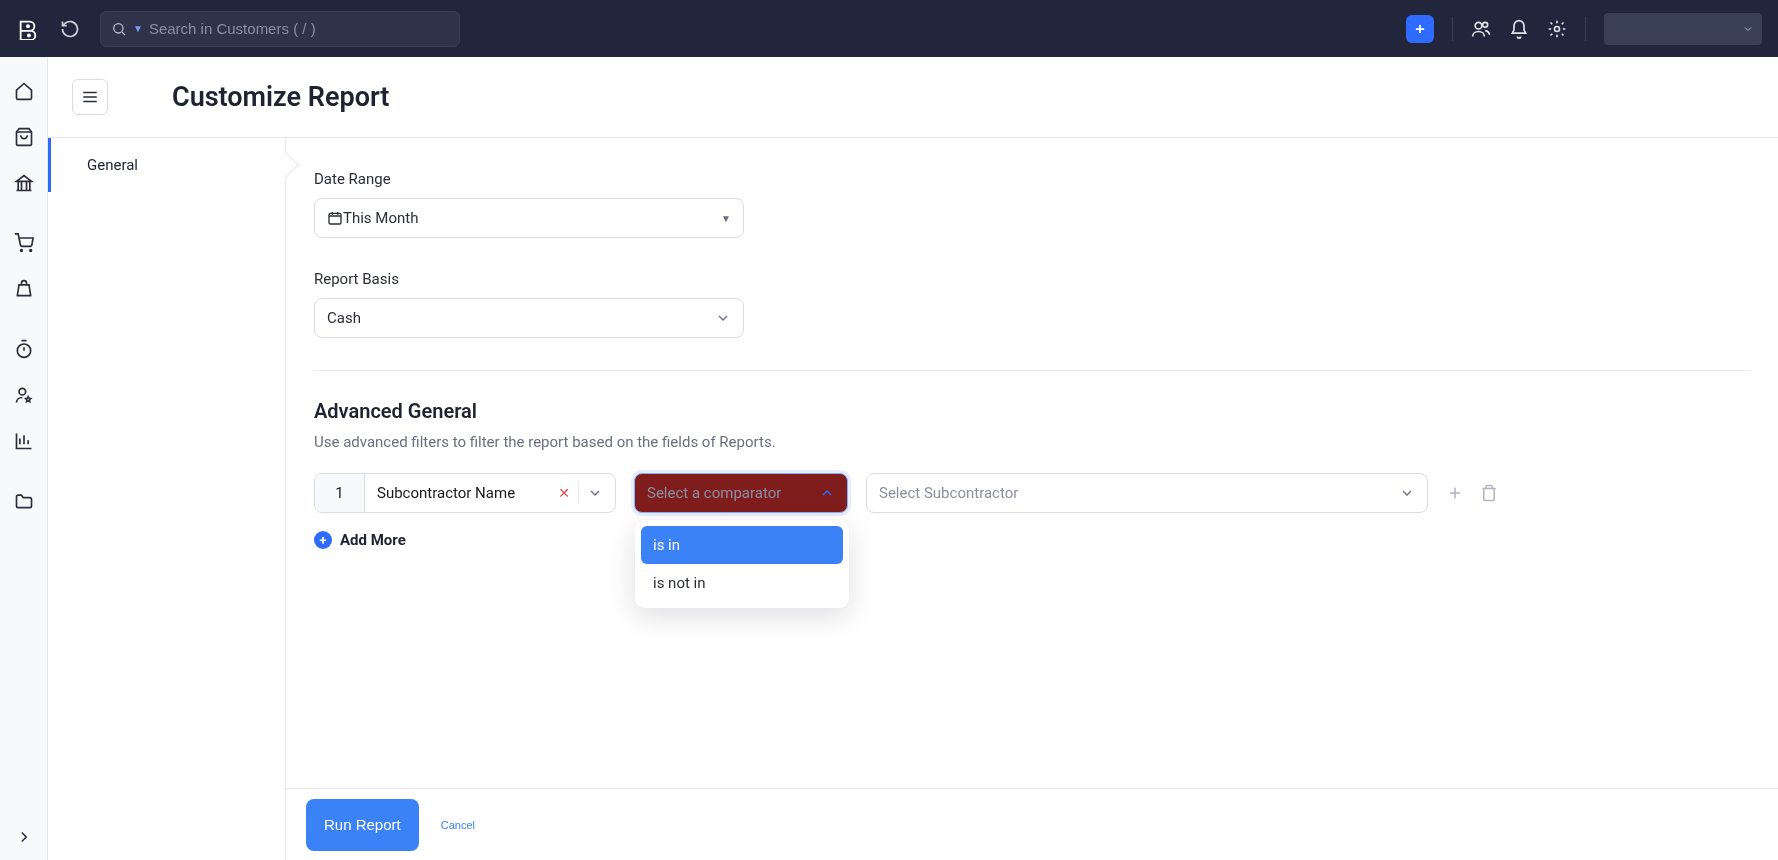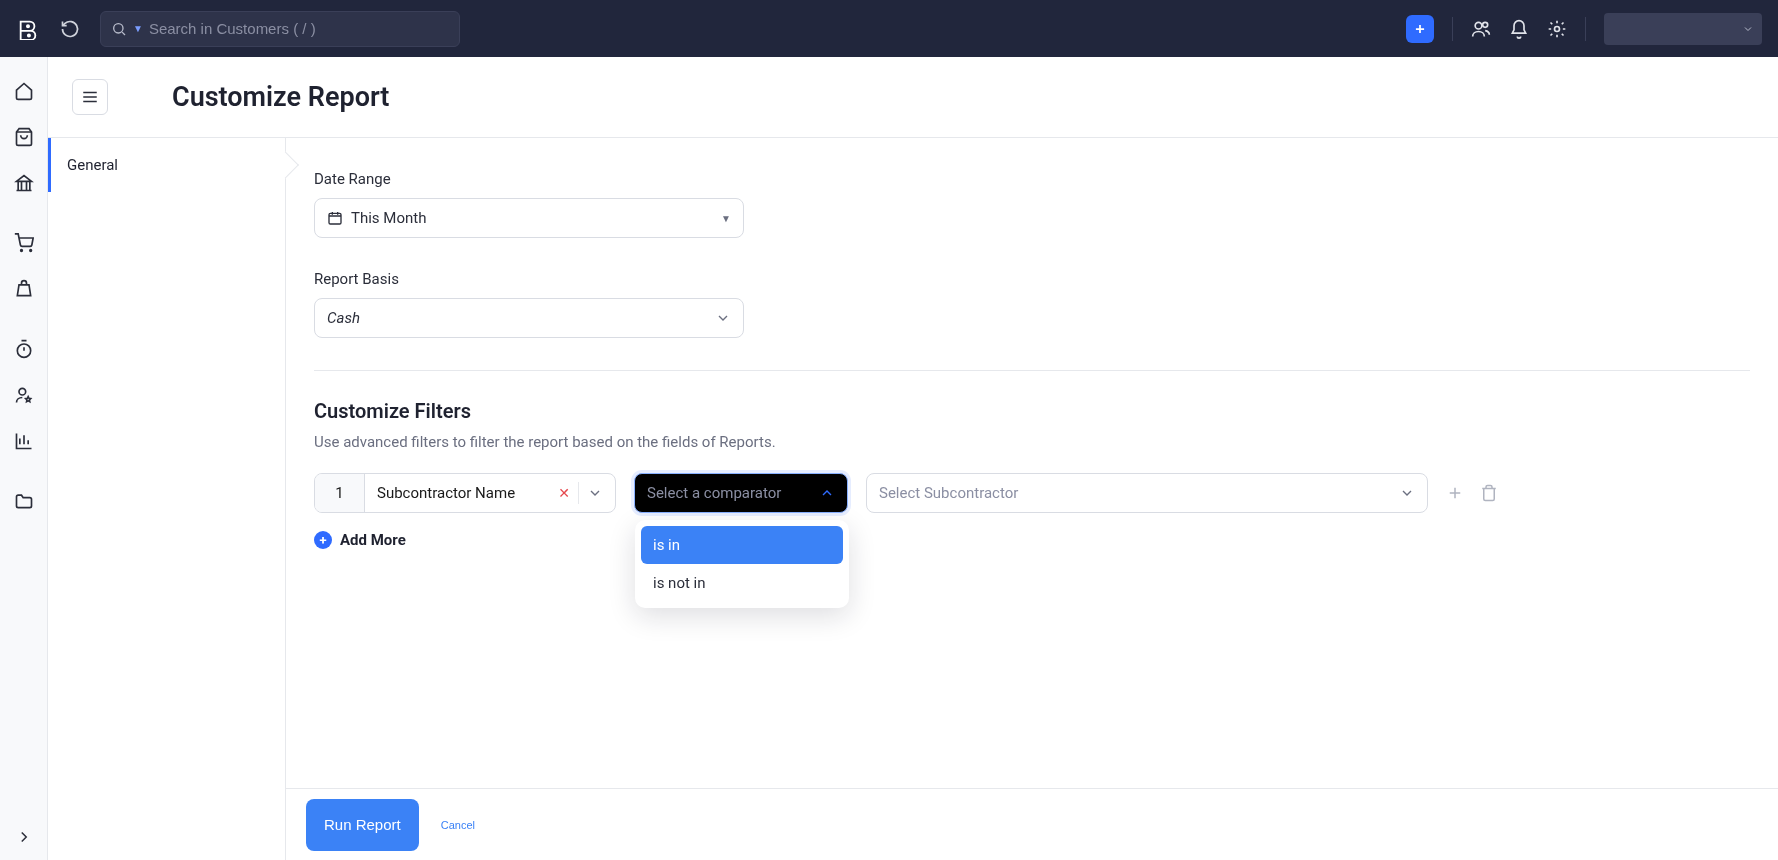--- a/index.html
+++ b/index.html
@@ -28,46 +28,46 @@
   .rail-icon.active { position:relative; }
   .rail .expand-arrow { margin-top:auto; margin-bottom:14px; }
 
   .content-wrap { flex:1; display:flex; flex-direction:column; min-width:0; }
   .content-header { height:80px; display:flex; align-items:center; padding:0 24px; border-bottom:none; }
   .menu-toggle { width:36px; height:36px; border:1px solid #d9dce3; border-radius:6px; background:#fff; display:flex; align-items:center; justify-content:center; cursor:pointer; margin-right:22px; }
   .page-title { font-size:27px; font-weight:600; color:#1f2230;margin-left:42px; }
   
   .body-row { flex:1; display:flex; min-height:0; border-top:1px solid #e6e8ec; }
   .side-tabs { width:238px; border-right:1px solid #e6e8ec; background:#fff; position:relative; }
-  .side-tab { height:54px; display:flex; align-items:center; padding:0 16px; font-size:15px; color:#1f2230; cursor:pointer; position:relative; }
+  .side-tab { height:54px; display:flex; align-items:center; padding:0 36px; font-size:15px; color:#1f2230; cursor:pointer; position:relative; }
   .side-tab.active { border-left:3px solid #2f6bff; background:#fff; }
   .side-tab.active::after {
     content:''; position:absolute; right:-10px; top:50%; transform:translateY(-50%) rotate(45deg);
     width:18px; height:18px; background:#fff; border-top:1px solid #e6e8ec; border-right:1px solid #e6e8ec;
   }
   
   .form-area { flex:1; overflow-y:auto; padding:32px 28px 100px 28px; position:relative; }
   .field-label { font-size:15px; color:#2b2e3a; margin-bottom:10px; }
   .select-box { border:1px solid #d9dce3; border-radius:8px; height:40px; display:flex; align-items:center; padding:0 12px; background:#fff; cursor:pointer; justify-content:space-between; font-size:15px; color:#2b2e3a; }
-  .select-box .left { display:flex; align-items:center; gap:8px; }
+  .select-box .left { display:flex; align-items:center; gap:0; }
   .date-range-box { width:430px; }
-  .basis-box { width:430px;font-style:italic; }
+  .basis-box { width:430px; }
   .field-group { margin-bottom:32px; }
   .hr { border:none; border-top:1px solid #e6e8ec; margin:0 0 28px 0; }
   
   .section-title { font-size:20px; font-weight:600; color:#1f2230; margin-bottom:10px; }
   .section-hint { font-size:15px; color:#6b6f80; margin-bottom:22px; }
   
   .filter-row { display:flex; align-items:center; gap:18px; margin-bottom:18px; }
   .filter-num-field { display:flex; border:1px solid #d9dce3; border-radius:8px; height:40px; overflow:hidden; }
   .filter-num { width:50px; display:flex; align-items:center; justify-content:center; border-right:1px solid #d9dce3; background:#f8f9fb; font-size:15px; }
   .filter-field-body { width:250px; display:flex; align-items:center; padding:0 12px; font-size:15px; justify-content:space-between; }
   .filter-field-body .clear-x { color:#e5484d; font-size:14px; cursor:pointer; }
   .filter-field-body .vline { width:1px; height:22px; background:#e6e8ec; margin:0 8px; }
-  .comparator-box { width:214px; border:1.5px solid #88b0ff; border-radius:8px; height:40px; display:flex; align-items:center; padding:8px 12px; justify-content:space-between; font-size:15px; color:#8b8fa3; background:#000000; position:relative; box-shadow:0 0 0 3px rgba(47,107,255,0.12); }
+  .comparator-box { width:214px; border:1.5px solid #88b0ff; border-radius:8px; height:40px; display:flex; align-items:center; padding:8px 12px; justify-content:space-between; font-size:15px; color:#8b8fa3; background:#7f1d1d; position:relative; box-shadow:0 0 0 3px rgba(47,107,255,0.12); }
   .comparator-box .chev { color:#2f6bff; }
   .value-box { flex:0 0 562px; }
   .value-box.placeholder { color:#8b8fa3;text-align:right; }
   .row-actions { display:flex; gap:16px; color:#b0b4c0; }
   .row-actions span { cursor:pointer; display:flex; }
   
   .dropdown-popup { position:absolute; top:46px; left:0; width:214px; background:#fff; border-radius:10px; box-shadow:0 8px 28px rgba(20,24,40,0.14); padding:6px; z-index:10; }
   .dd-item { padding:10px 12px; border-radius:6px; font-size:15px; cursor:pointer; color:#2b2e3a; }
   .dd-item.highlight { background:#3b82f6; color:#fff; }
   
@@ -248,21 +248,21 @@
             <span>
                 <svg width="16" height="16" viewBox="0 0 24 24" fill="none" stroke="#6b6f80" stroke-width="2">
                   <path d="m6 9 6 6 6-6"></path>
                 </svg>
               </span>
           </div>
         </div>
 
         <hr class="hr">
 
-        <div class="section-title">Customize Filters</div>
+        <div class="section-title">Advanced General</div>
         <div class="section-hint">Use advanced filters to filter the report based on the fields of Reports.</div>
 
         <div class="filter-row">
           <div class="filter-num-field">
             <div class="filter-num">1</div>
             <div class="filter-field-body">
               <span>Subcontractor Name</span>
               <span style="display:flex;align-items:center">
                 <span class="clear-x">✕</span>
                 <span class="vline"></span>

